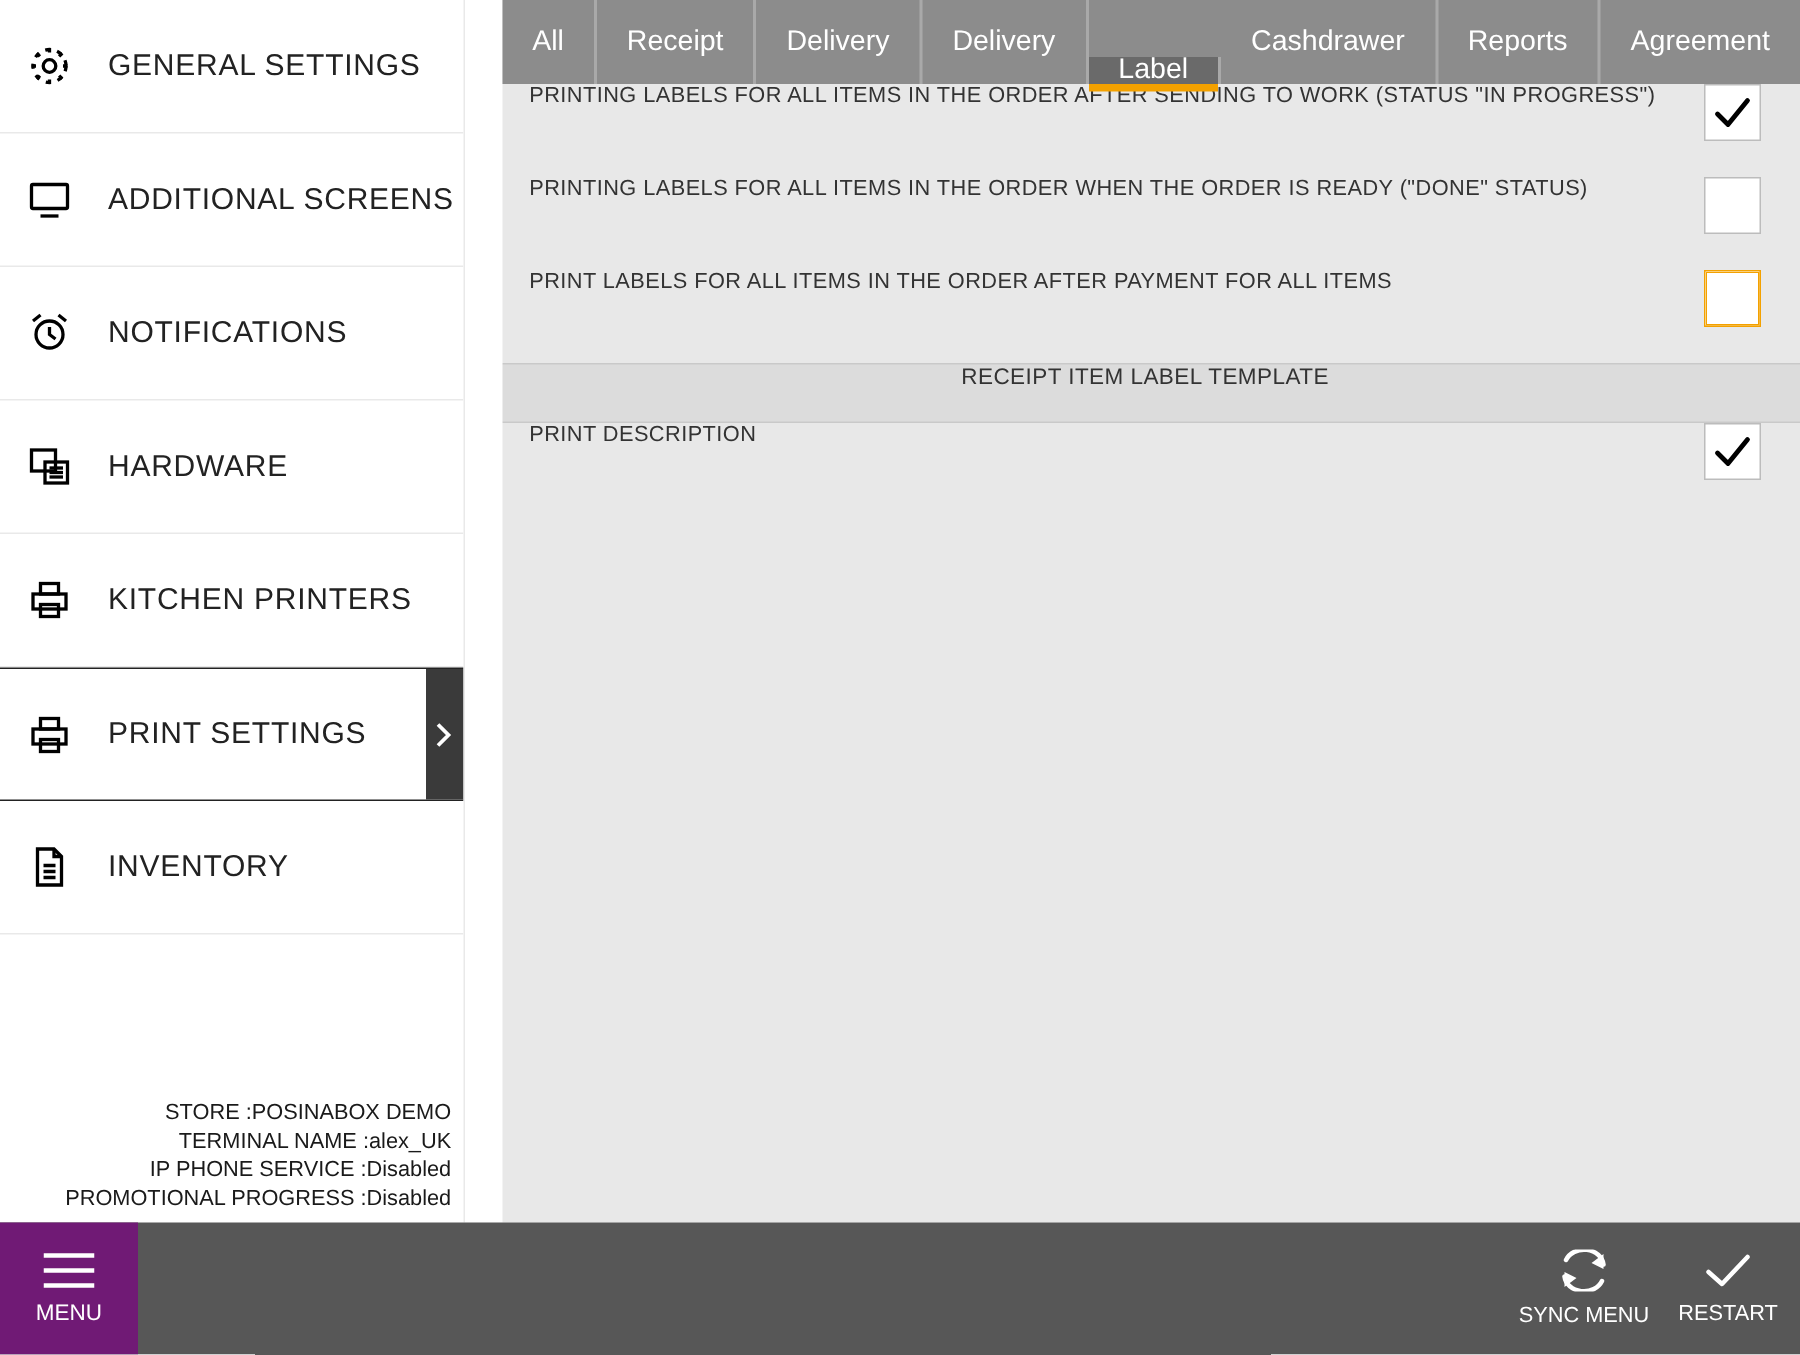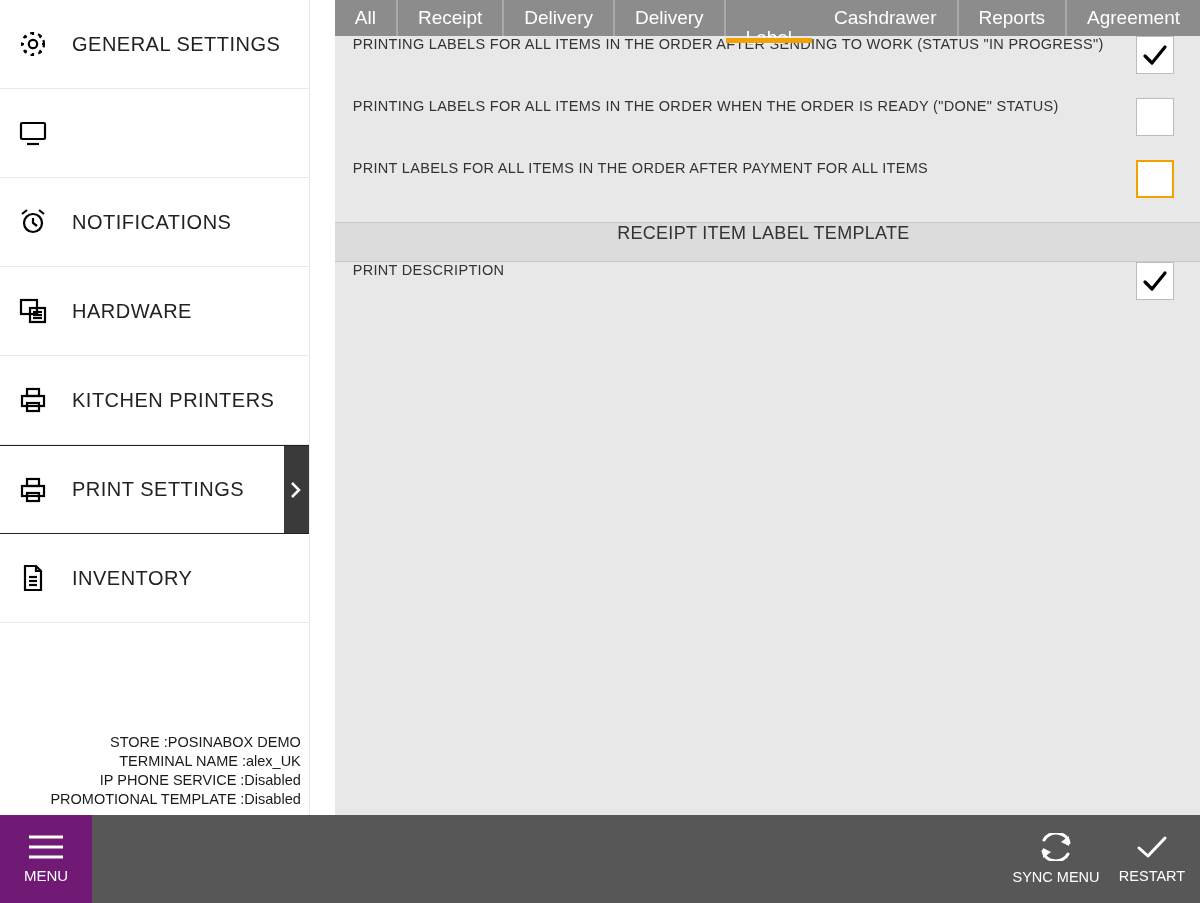--- a/index.html
+++ b/index.html
@@ -24,21 +24,21 @@
     background: #3a3a3a; display: flex; align-items: center; justify-content: center;
   }
 
   .sidebar-info { padding: 6px 8px 6px 6px; font-size: 14.5px; color: #1a1a1a; }
   .info-row { display: flex; justify-content: flex-end; line-height: 19px; }
 
   
   .content { flex: 1; display: flex; flex-direction: column; background: #e8e8e8; }
 
   
-  .tabs { display: flex; height: 36px; background: #8c8c8c; }
+  .tabs { display: flex; height: 56px; background: #8c8c8c; }
   .tab {
     display: flex; align-items: center; justify-content: center;
     color: #fff; font-size: 19px; padding: 0 20px;
     border-right: 2px solid #a9a9a9; cursor: pointer; position: relative;
     white-space: nowrap;
   }
   .tab:last-child { border-right: none; }
   .tab.active { background: #6a6a6a; margin-top: 38px; }
   .tab.active::after {
     content: ""; position: absolute; left: 0; right: 0; bottom: -5px; height: 5px;
@@ -49,21 +49,21 @@
   .settings { flex: 1; overflow: auto; }
   .row {
     display: flex; align-items: flex-start; justify-content: space-between;
     min-height: 62px; padding: 0 26px 0 18px;
   }
   .row .rlabel { font-size: 14.5px; letter-spacing: .3px; color: #333; }
   .row.section-header {
     background: #dcdcdc; border-top: 1px solid #c9c9c9; border-bottom: 1px solid #c9c9c9;
     justify-content: center; min-height: 40px;
   }
-  .row.section-header .rlabel { font-size: 18px; }
+  .row.section-header .rlabel { font-size: 15px; }
 
   
   .checkbox {
     width: 38px; height: 38px; background: #fff; border: 1px solid #bcbcbc;
     display: flex; align-items: center; justify-content: center; cursor: pointer;
   }
   .checkbox.highlight { border: 1px solid #f3a100; box-shadow: 0 0 0 1px #f3a100 inset; }
 
   
   .bottombar { height: 88px; background: #575757; display: flex; align-items: stretch; color: #fff; }
@@ -103,20 +103,21 @@
           </div>
           <div class="sidebar-item">
             <span class="icon-wrap">
               <svg width="30" height="30" viewBox="0 0 30 30">
                 <g fill="none" stroke="#000" stroke-width="2.2">
                   <rect x="3" y="5" width="24" height="16" rx="1"></rect>
                   <line x1="9" y1="26" x2="21" y2="26"></line>
                 </g>
               </svg>
             </span>
+            <span class="label">ADDITIONAL SCREENS</span>
           </div>
           <div class="sidebar-item">
             <span class="icon-wrap">
               <svg width="30" height="30" viewBox="0 0 30 30">
                 <g fill="none" stroke="#000" stroke-width="2.2">
                   <circle cx="15" cy="16" r="9"></circle>
                   <polyline points="15,11 15,16 19,19"></polyline>
                   <line x1="4" y1="7" x2="9" y2="3"></line>
                   <line x1="26" y1="7" x2="21" y2="3"></line>
                 </g>
@@ -189,21 +190,21 @@
           </div>
           <div class="info-row">
             <span>TERMINAL NAME :</span>
             <span>alex_UK</span>
           </div>
           <div class="info-row">
             <span>IP PHONE SERVICE :</span>
             <span>Disabled</span>
           </div>
           <div class="info-row">
-            <span>PROMOTIONAL TEMPLATE :</span>
+            <span>PROMOTIONAL PROGRESS :</span>
             <span>Disabled</span>
           </div>
         </div>
     </div>
 
     <div class="content">
       <div class="tabs" id="tabs">
           <div class="tab">
             <span>All</span>
           </div>

